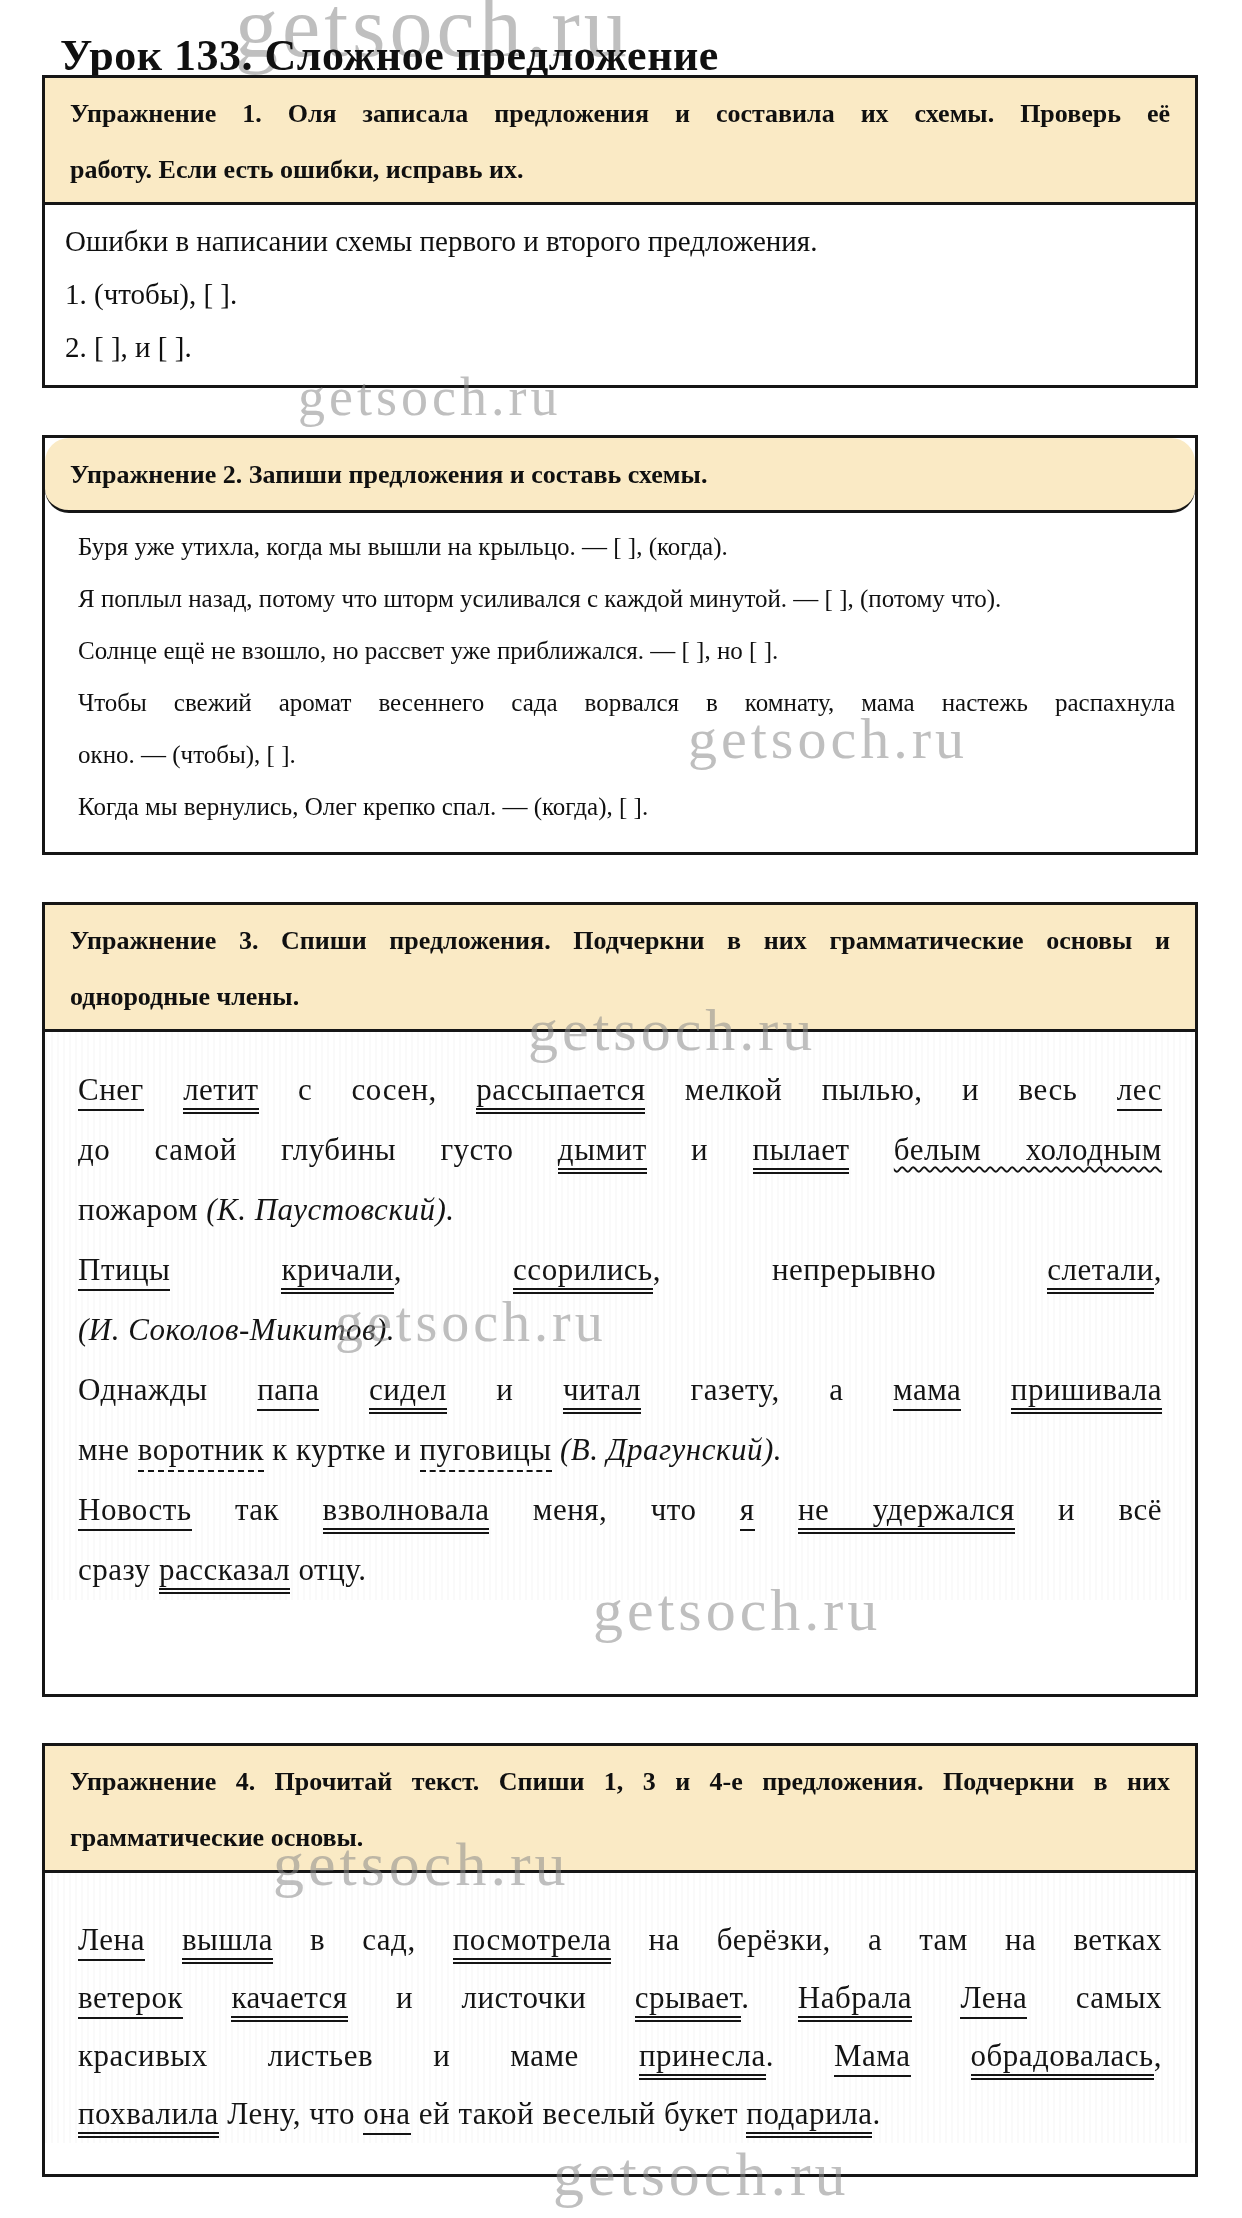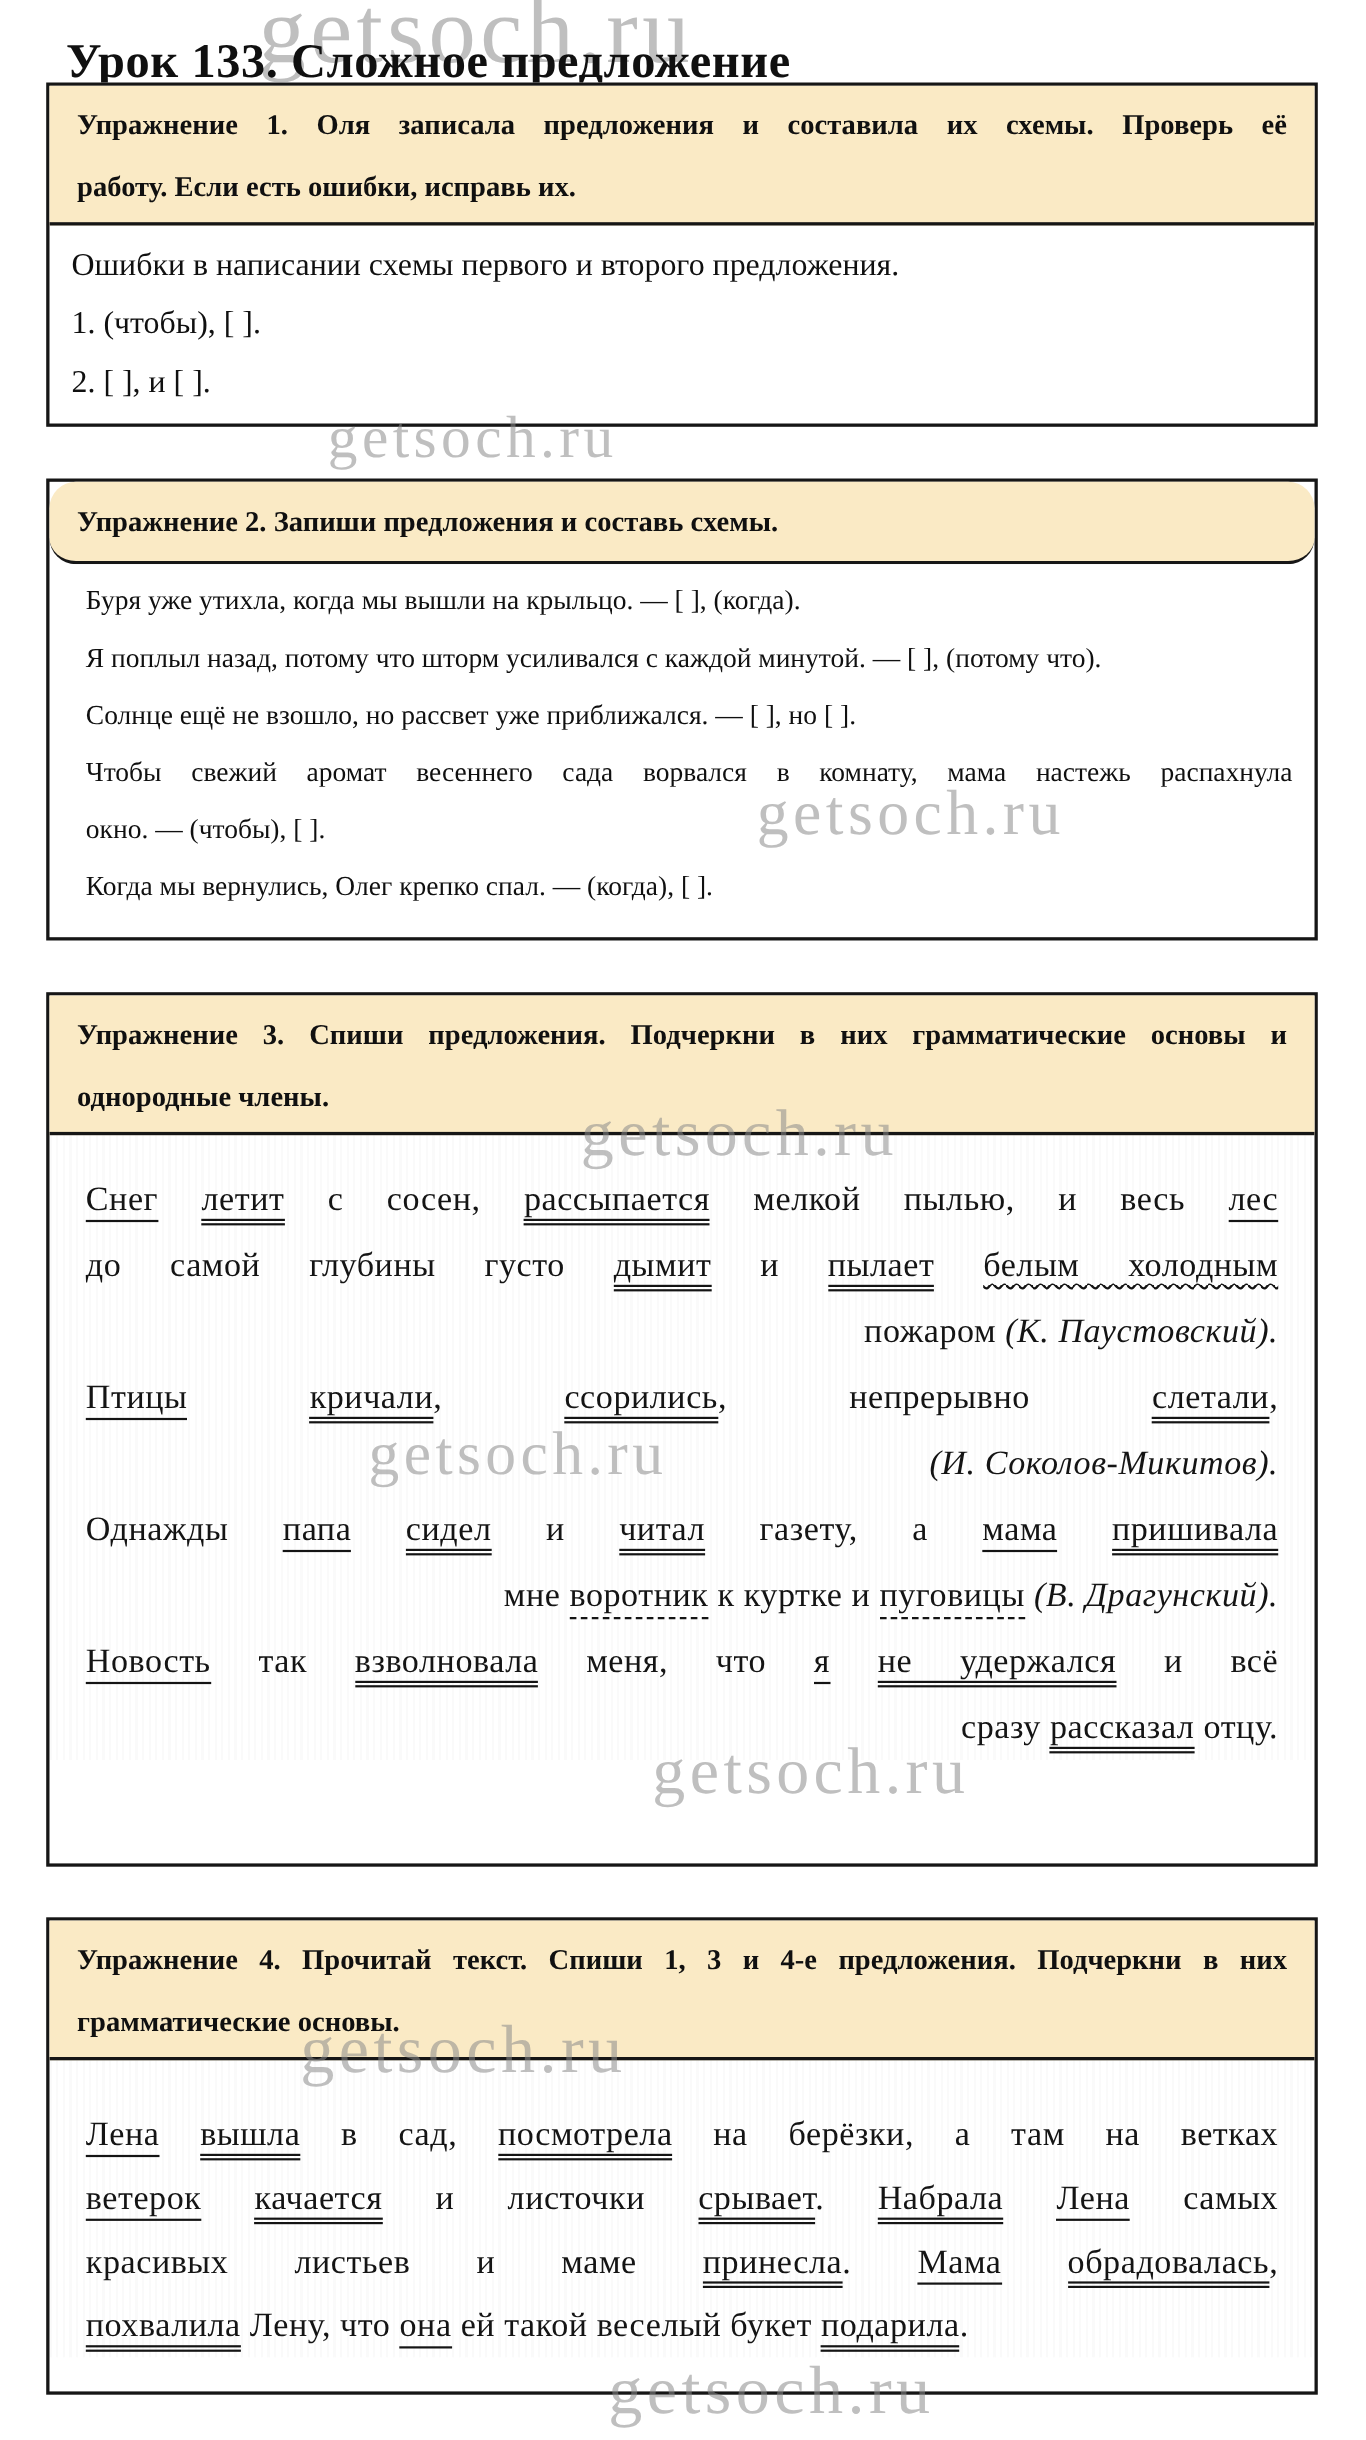--- a/index.html
+++ b/index.html
@@ -67,21 +67,21 @@
   .ex2 .ex-body .bline{line-height:52px;margin-left:13px;}
   
   .scan .ex-body{
     padding:28px 33px 0 33px;
     font-size:31px;
     letter-spacing:0.5px;
     color:#141414;
     background:repeating-linear-gradient(90deg,
       rgba(0,0,0,0.018) 0 2px, rgba(0,0,0,0) 2px 6px);
   }
-  .ex3 .ex-body .bline{line-height:60px;text-align:right;}
+  .ex3 .ex-body .bline{line-height:60px;}
   .ex4 .ex-body{padding-top:38px;}
   .ex4 .ex-body .bline{line-height:58px;}
   .just{text-align:justify;text-align-last:justify;}
   
   .seg-subject{border-bottom:2px solid currentColor;padding-bottom:2px;}
   .seg-predicate{border-bottom:6px double currentColor;padding-bottom:1px;}
   .seg-attribute{text-decoration:underline wavy currentColor 2px;text-underline-offset:6px;}
   .seg-object{border-bottom:2px dashed currentColor;padding-bottom:3px;}
   .seg-italic{font-style:italic;}
 </style>

